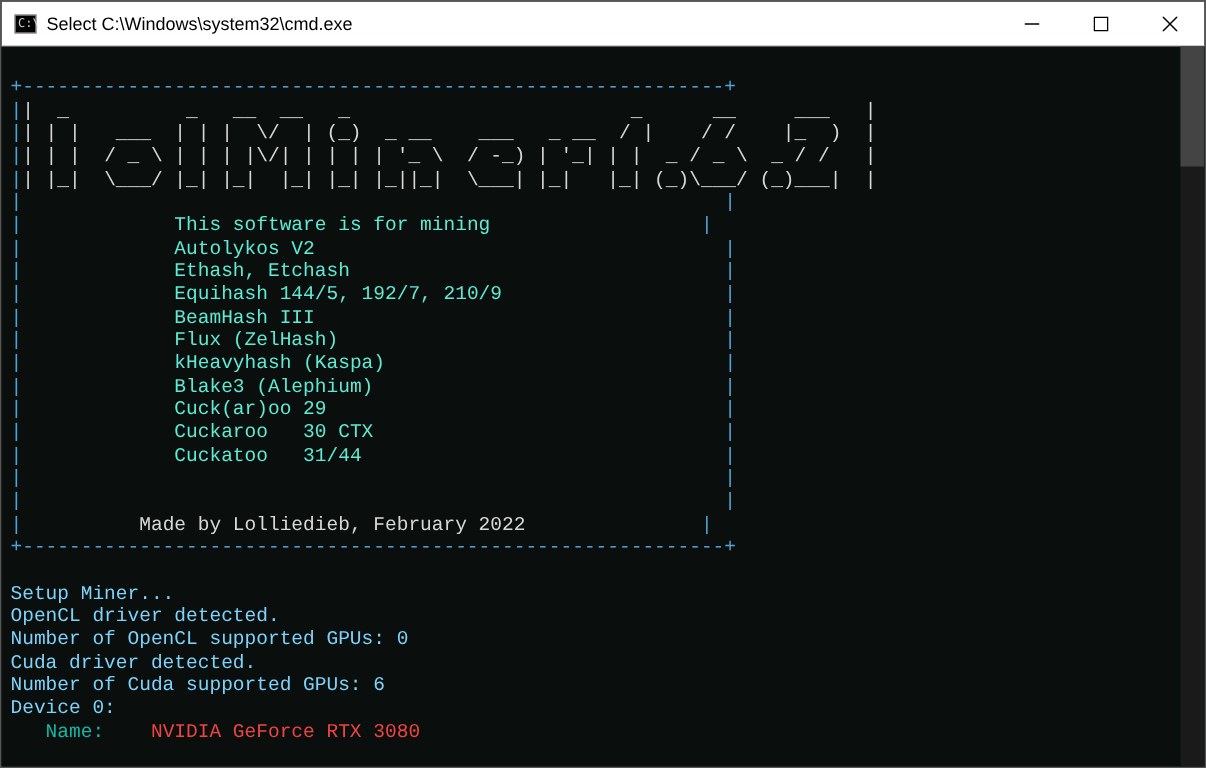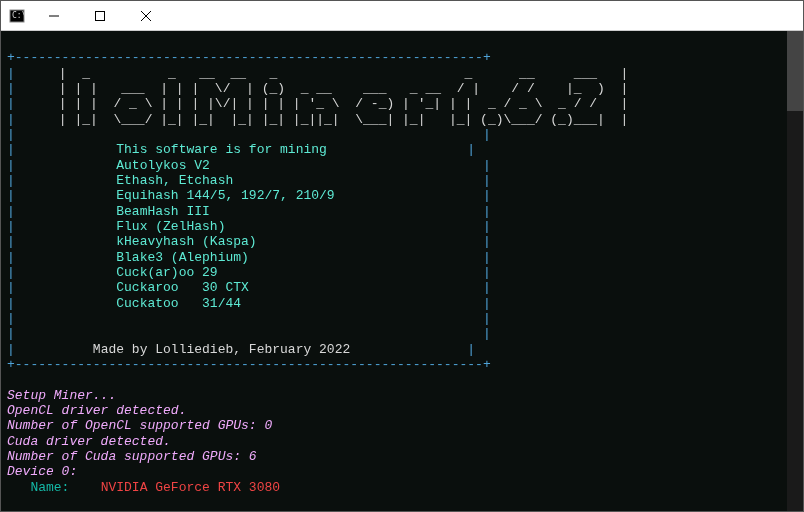--- a/index.html
+++ b/index.html
@@ -57,25 +57,24 @@
       white-space: pre;
       position: relative;
       overflow: hidden;
     }
     .border-line { color: #4fa3d8; }
     .ascii-art {
       color: #d8d8d8;
       font-size: 13px;
       line-height: 1.0;
       letter-spacing: 0px;
-      margin-left: 44px;
     }
     .info-line { color: #5eead4; }
     .madeby { color: #d8d8d8; }
-    .status { color: #f0abfc; font-style: italic; }
+    .status { color: #7dd3fc; }
     .name-label { color: #14b8a6; }
     .gpu-name { color: #ef4444; }
     .scrollbar {
       position: absolute;
       right: 0;
       top: 0;
       width: 16px;
       height: 100%;
       background: #1a1a1a;
     }
@@ -91,20 +90,21 @@
 </head>
 <body>
 
 <div class="titlebar">
   <div class="titlebar-icon">
     <svg width="16" height="16" viewBox="0 0 16 16">
       <rect x="1" y="2" width="14" height="12" fill="#000" stroke="#888" stroke-width="1"></rect>
       <text x="3" y="10" font-size="8" fill="#ccc" font-family="monospace">C:\</text>
     </svg>
   </div>
+  <div class="titlebar-title">Select C:\Windows\system32\cmd.exe</div>
   <div class="titlebar-buttons">
     <div class="titlebar-btn">
       <svg width="10" height="10">
           <line x1="0" y1="5" x2="10" y2="5" stroke="#000" stroke-width="1"></line>
         </svg>
     </div>
     <div class="titlebar-btn">
       <svg width="10" height="10">
           <rect x="0.5" y="0.5" width="9" height="9" fill="none" stroke="#000" stroke-width="1"></rect>
         </svg>

